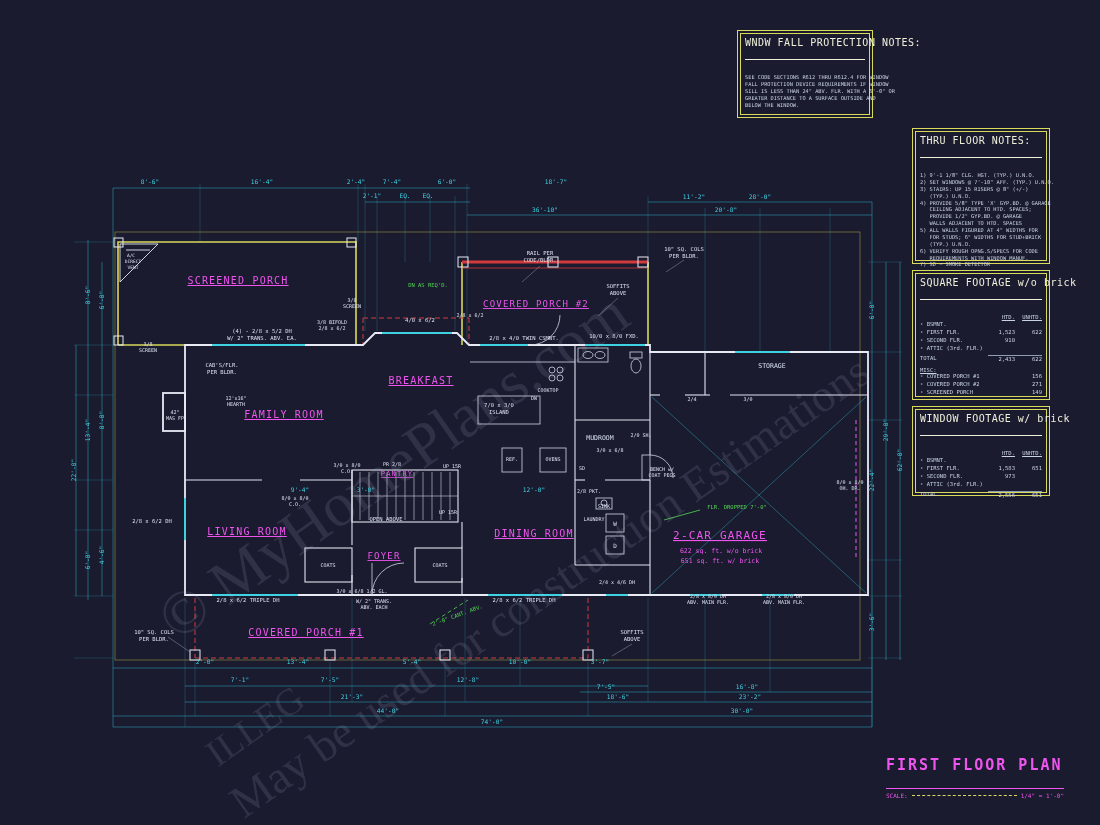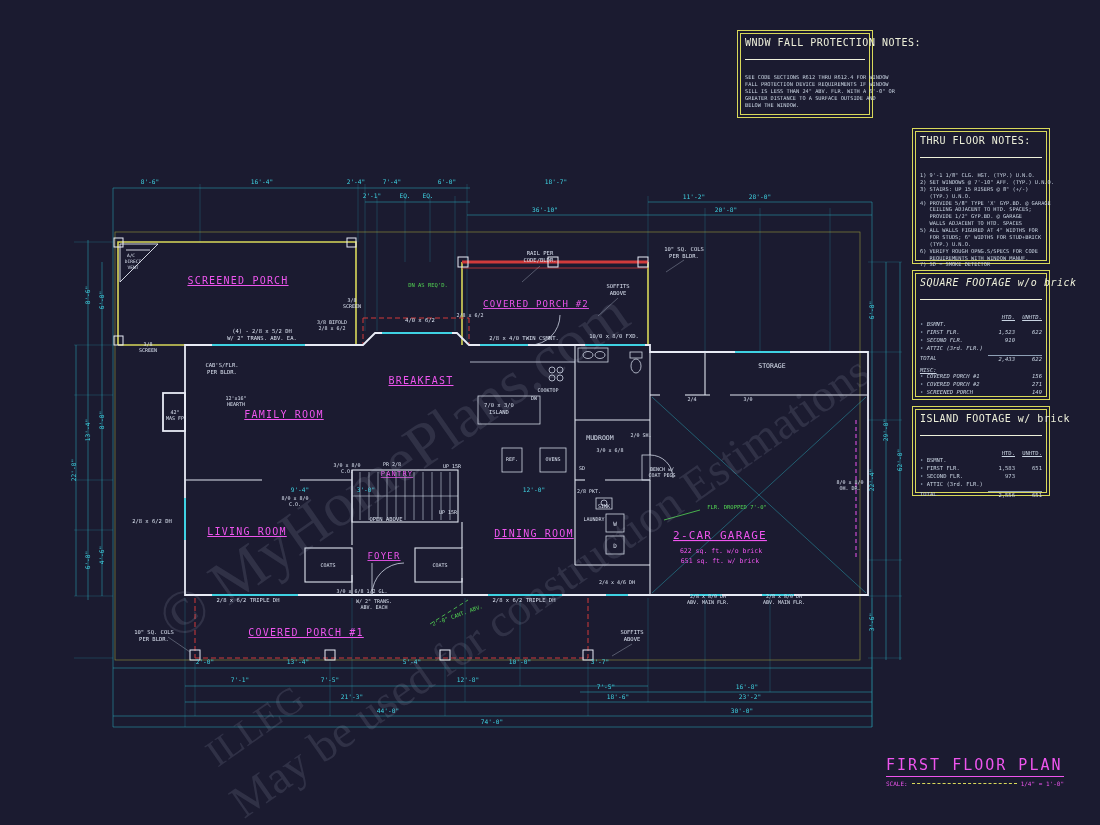--- a/index.html
+++ b/index.html
@@ -32,21 +32,21 @@
   .sq-misc{font-size:5.5px;margin-top:3px;text-decoration:underline;}
   
   .wm{position:absolute;font-family:"Liberation Serif",serif;color:rgba(190,200,225,0.13);
       white-space:nowrap;transform-origin:0 50%;pointer-events:none;}
   #wm1{left:165px;top:590px;font-size:62px;transform:rotate(-35deg);}
   #wm2{left:235px;top:780px;font-size:46px;transform:rotate(-35deg);}
   #wm3{left:210px;top:735px;font-size:38px;transform:rotate(-35deg);}
   
   #titleblock{position:absolute;left:886px;top:756px;width:178px;color:#ee55ee;}
   .tb-title{font-size:15px;letter-spacing:2px;border-bottom:1.5px solid #ee55ee;
-            padding-bottom:2px;white-space:nowrap;}
+            padding-bottom:14px;white-space:nowrap;font-weight:bold;}
   .tb-scale{display:flex;align-items:center;gap:4px;font-size:6px;color:#ee55ee;margin-top:3px;}
   .tb-dash{flex:1;border-top:1px dashed #d9d95a;height:0;}
 </style>
 </head>
 <body>
 
 <div id="sheet">
 
   <svg id="plan-svg" viewBox="0 0 1100 825">
 
@@ -429,21 +429,21 @@
           <div class="nb-line">5) ALL WALLS FIGURED AT 4" WIDTHS FOR</div>
           <div class="nb-line">   FOR STUDS; 6" WIDTHS FOR STUD+BRICK</div>
           <div class="nb-line">   (TYP.) U.N.O.</div>
           <div class="nb-line">6) VERIFY ROUGH OPNG.S/SPECS FOR CODE</div>
           <div class="nb-line">   REQUIREMENTS WITH WINDOW MANUF.</div>
           <div class="nb-line">7) SD = SMOKE DETECTOR</div>
         </div>
     </div>
   </div>
 
-  <div class="notebox" style="left:912px;top:270px;width:132px;height:124px;font-style:italic;">
+  <div class="notebox" style="left:912px;top:270px;width:132px;height:124px;">
     <div class="nb-inner">
       <div class="nb-title">SQUARE FOOTAGE w/o brick</div>
       <div class="sq-head">
         <span class="sq-name" style="visibility:hidden"></span>
         <span class="sq-v">HTD.</span>
         <span class="sq-v">UNHTD.</span>
       </div>
       <div>
           <div class="sq-row">
             <span class="sq-name">BSMNT.</span>
@@ -489,21 +489,21 @@
             <span class="sq-name">SCREENED PORCH</span>
             <span class="sq-v"></span>
             <span class="sq-v">149</span>
           </div>
         </div>
     </div>
   </div>
 
   <div class="notebox" style="left:912px;top:406px;width:132px;height:84px;">
     <div class="nb-inner">
-      <div class="nb-title">ISLAND FOOTAGE w/ brick</div>
+      <div class="nb-title">WINDOW FOOTAGE w/ brick</div>
       <div class="sq-head">
         <span class="sq-name" style="visibility:hidden"></span>
         <span class="sq-v">HTD.</span>
         <span class="sq-v">UNHTD.</span>
       </div>
       <div>
           <div class="sq-row">
             <span class="sq-name">BSMNT.</span>
             <span class="sq-v"></span>
             <span class="sq-v"></span>

